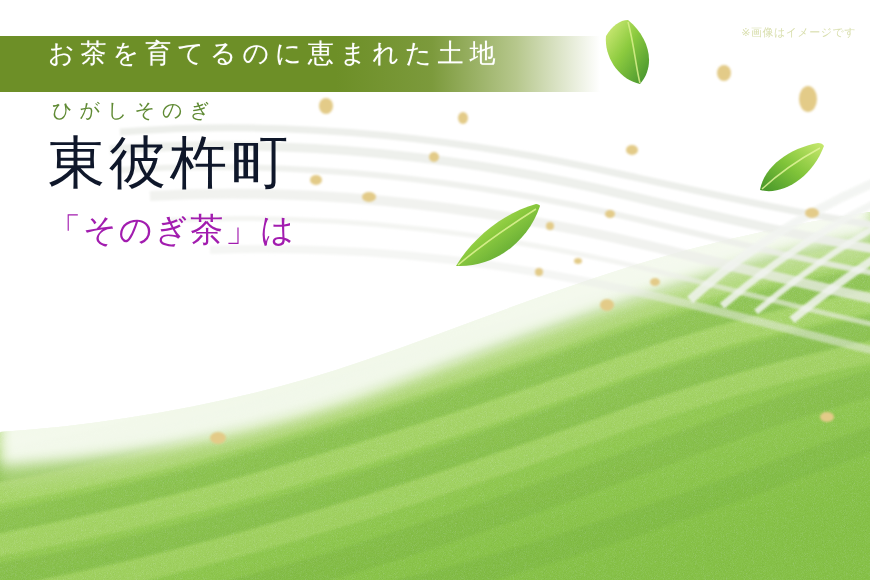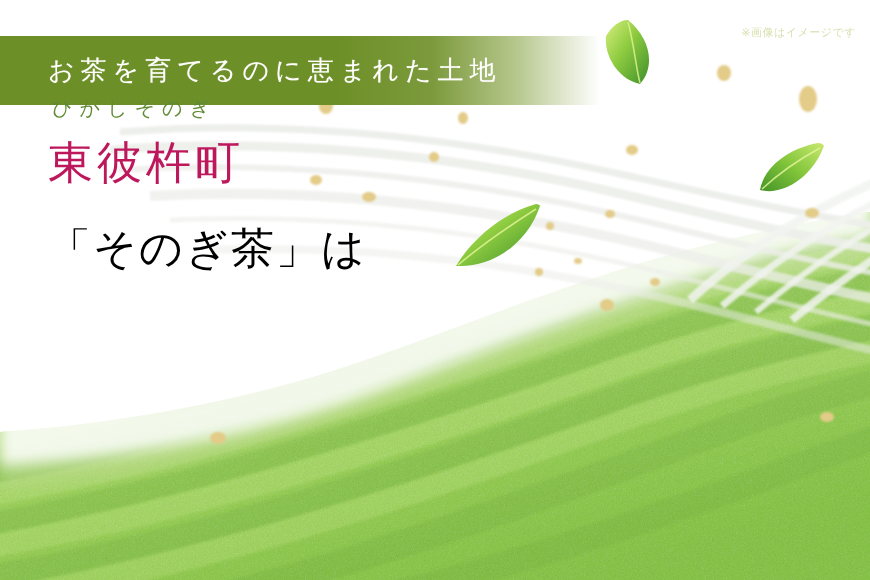--- a/index.html
+++ b/index.html
@@ -34,29 +34,29 @@
     width: 870px; height: 580px;
     pointer-events: none;
   }
 
   
   .banner {
     position: absolute;
     left: 0;
     top: 36px;
     width: 600px;
-    height: 69px;
+    height: 56px;
     background: linear-gradient(to right,
         #6d8f27 0%,
         #6d8f27 56%,
         #7c9a3c 72%,
         #b6c78c 86%,
         rgba(255,255,255,0) 100%);
     display: flex;
-    align-items: center;
+    align-items: flex-start;
     box-sizing: border-box;
     padding-left: 48px;
   }
   .banner-text {
     color: #ffffff;
     font-size: 26px;
     letter-spacing: 6px;
     white-space: nowrap;
     text-shadow: 0 0 1px rgba(255,255,255,0.4);
   }
@@ -72,46 +72,45 @@
     font-family: "Liberation Sans", "DejaVu Sans", sans-serif;
     white-space: nowrap;
     margin-top: 9px;
   }
 
   
   .town-block {
     position: absolute;
     left: 48px;
     top: 100px;
-    font-family: Liberation Mono, monospace;
   }
   .furigana {
     color: #5f8a33;
     font-size: 20px;
     letter-spacing: 7px;
     line-height: 1;
     white-space: nowrap;
     padding-left: 4px;
   }
   .town-name {
-    color: #be185d;
-    font-size: 45px;
+    color: #0f172a;
+    font-size: 57px;
     letter-spacing: 4px;
     line-height: 1.05;
-    margin-top: 23px;
+    margin-top: 13px;
     white-space: nowrap;
   }
 
   
   .copy {
     position: absolute;
     left: 48px;
-    top: 214px;
-    color: #000000;
-    font-size: 43px;
+    top: 204px;
+    color: #a21caf;
+    font-size: 33px;
     line-height: 1.62;
     letter-spacing: 2px;
     white-space: nowrap;
   }
   .copy .line { display: block; }
 </style>
 </head>
 <body>
 
 <div id="stage">

